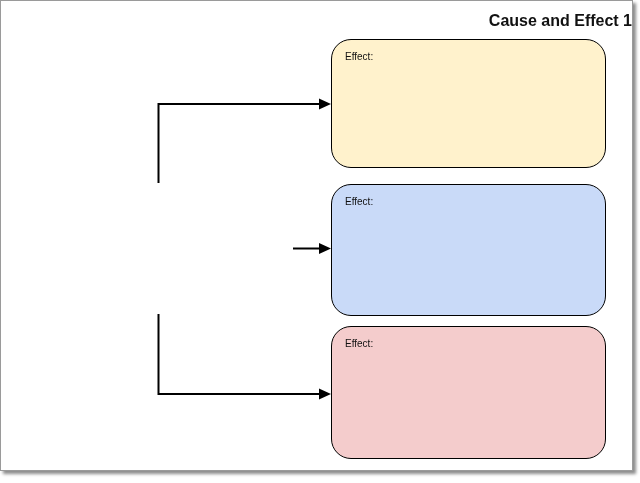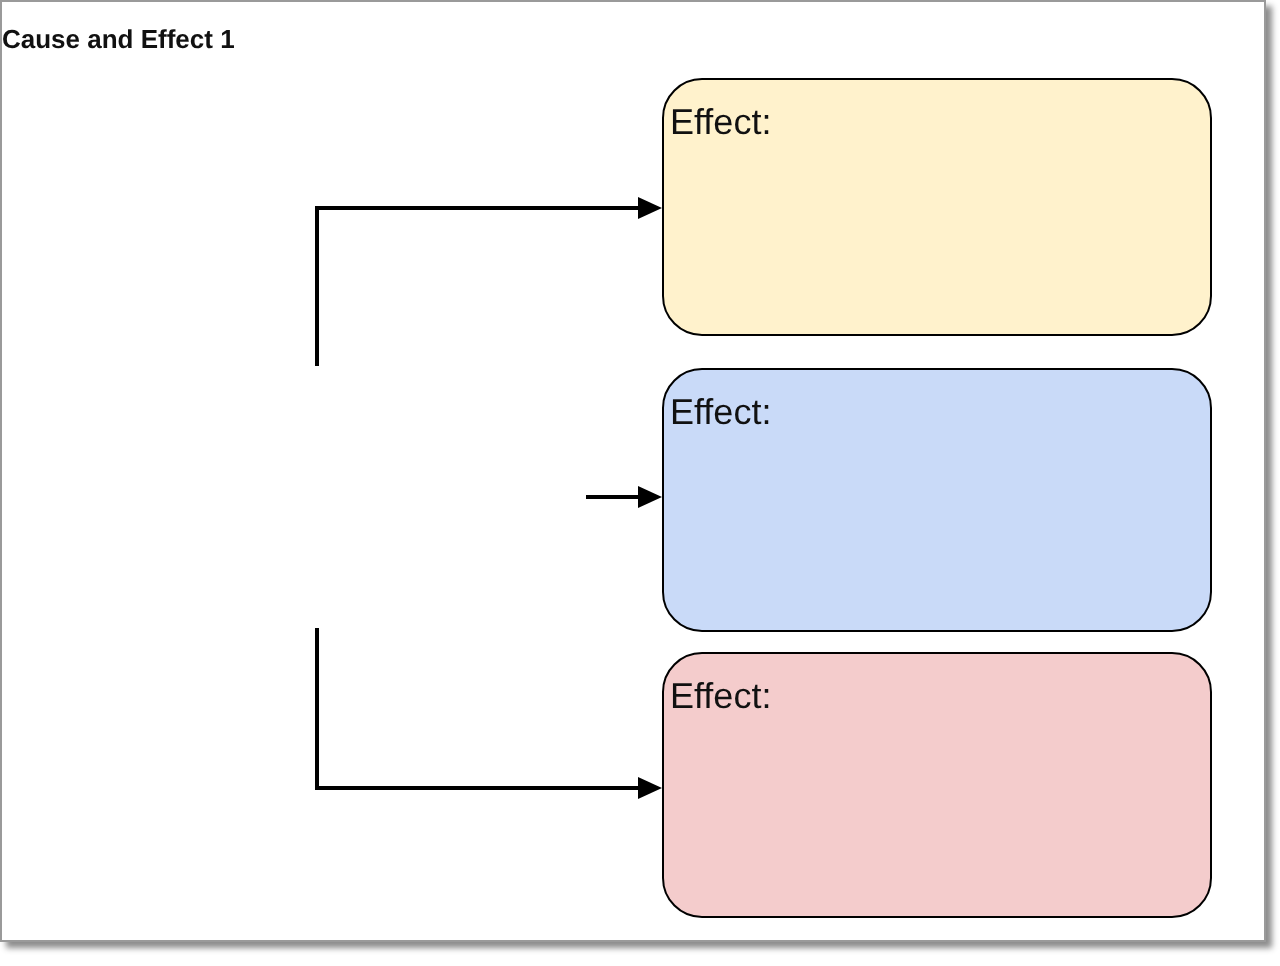--- a/index.html
+++ b/index.html
@@ -19,32 +19,32 @@
     height: 469px;
     background: #ffffff;
     border: 1px solid #9a9a9a;
     box-shadow: 3px 3px 3px rgba(0,0,0,0.45);
   }
   .title {
     position: absolute;
     top: 11px;
     left: 0;
     width: 100%;
-    text-align: left;
-    font-size: 13px;
+    text-align: right;
+    font-size: 16px;
     font-weight: bold;
     color: #111111;
   }
   .node {
     position: absolute;
     box-sizing: border-box;
     border: 1.5px solid #000000;
     border-radius: 20px;
-    padding: 11px 3px;
-    font-size: 18px;
+    padding: 11px 13px;
+    font-size: 10px;
     color: #111111;
   }
   .node-cause   { left: 21px;  top: 181px; width: 272px; height: 133px; }
   .node-effect1 { left: 330px; top: 38px;  width: 275px; height: 129px; }
   .node-effect2 { left: 330px; top: 183px; width: 275px; height: 132px; }
   .node-effect3 { left: 330px; top: 325px; width: 275px; height: 133px; }
   .connectors {
     position: absolute;
     left: 0;
     top: 0;

